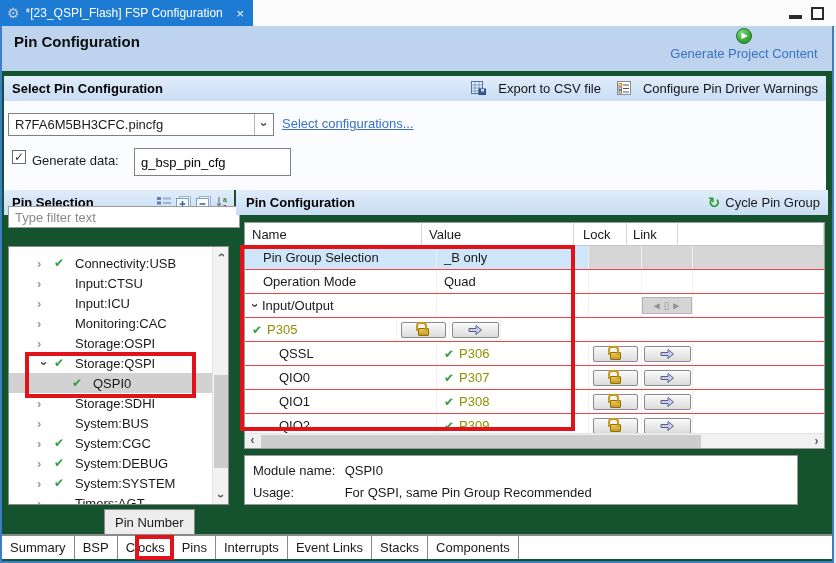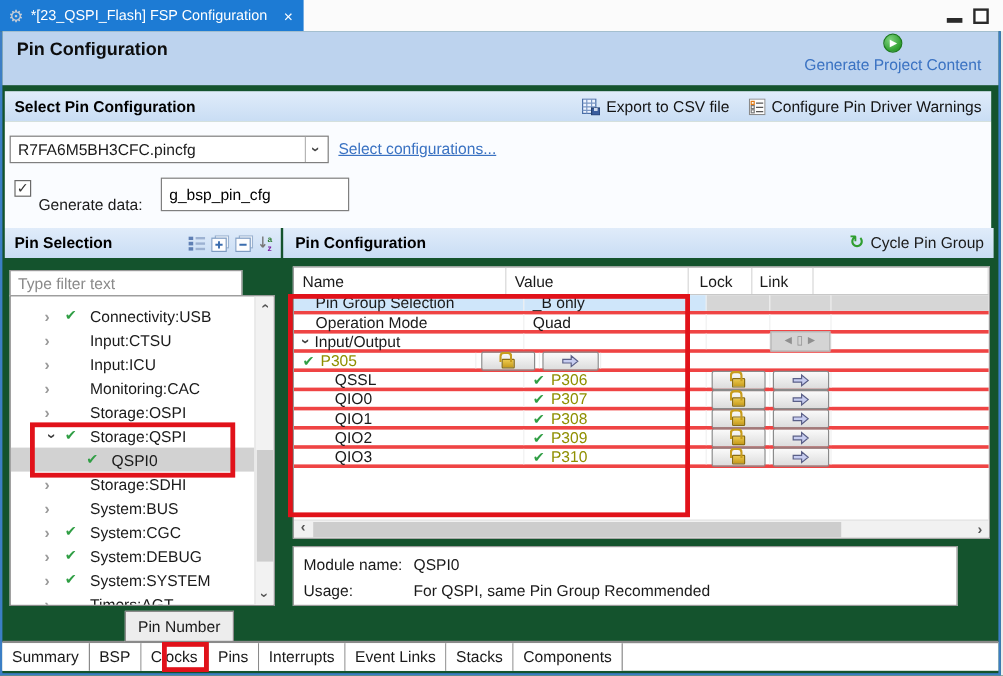--- a/index.html
+++ b/index.html
@@ -31,36 +31,36 @@
   .page-title { position:absolute; left:12px; top:7px; font-size:15px; font-weight:bold; color:#0d0d0d; }
   .gen-block { position:absolute; right:8px; top:2px; width:160px; display:flex; flex-direction:column; align-items:center; }
   .gen-icon { width:16px; height:16px; border-radius:50%; background:radial-gradient(circle at 35% 30%, #7fd47f, #2f9e2f 70%); border:1px solid #1d7a1d; display:flex; align-items:center; justify-content:center; }
   .gen-icon span { color:#fff; font-size:8px; line-height:1; margin-left:1px; }
   .gen-link { margin-top:2px; color:var(--link,#3a72c2); font-size:13px; cursor:pointer; }
 
   .section-band { position:absolute; background:linear-gradient(#e0ecfa,#c9ddf4); display:flex; align-items:center; }
   .section-band .stitle { font-weight:bold; font-size:13px; color:#000; }
   .select-band { left:2px; top:50px; width:822px; height:25px; padding-left:8px; }
   .select-band .toolbar { margin-left:auto; display:flex; gap:16px; padding-right:8px; }
-  .tbtn { display:flex; align-items:flex-end; gap:5px; cursor:pointer; color:#141414; }
+  .tbtn { display:flex; align-items:flex-start; gap:12px; cursor:pointer; color:#141414; }
 
   .select-body { position:absolute; left:2px; top:75px; width:822px; height:89px; background:#fafcff; }
   .dropdown { position:absolute; left:4px; top:12px; width:266px; height:23px; background:#fff; border:1px solid #7f7f7f; display:flex; align-items:center; }
   .dd-text { flex:1; padding:0 6px; white-space:nowrap; overflow:hidden; }
   .dd-btn { width:19px; align-self:stretch; border-left:1px solid #b5b5b5; display:flex; align-items:center; justify-content:center; color:#444; }
   .manage-link { position:absolute; left:278px; top:15px; color:var(--link,#3a72c2); text-decoration:underline; cursor:pointer; }
   .gd-check { position:absolute; left:8px; top:49px; width:14px; height:14px; border:1px solid #6a6a6a; background:#fff; color:#333; font-size:12px; line-height:12px; text-align:center; }
-  .gd-label { position:absolute; left:28px; top:62px; }
+  .gd-label { position:absolute; left:28px; top:52px; }
   .gd-input { position:absolute; left:130px; top:47px; width:157px; height:28px; border:1px solid #7f7f7f; font:13px "Liberation Sans","DejaVu Sans",sans-serif; padding:0 6px; }
 
   
   .ps-band  { left:2px;   top:164px; width:230px; height:25px; padding-left:8px; }
   .ps-icons { margin-left:auto; display:flex; gap:5px; padding-right:4px; align-items:center; }
   .ps-icons svg { display:block; cursor:pointer; }
-  .filter-input { position:absolute; left:6px; top:199px; width:194px; height:22px; border:1px solid #9a9a9a; padding:0 6px; font:13px "Liberation Sans","DejaVu Sans",sans-serif; color:#222; }
+  .filter-input { position:absolute; left:6px; top:180px; width:232px; height:22px; border:1px solid #9a9a9a; padding:0 6px; font:13px "Liberation Sans","DejaVu Sans",sans-serif; color:#222; }
   .filter-input::placeholder { color:#8a8a8a; }
   .tree-box { position:absolute; left:6px; top:220px; width:221px; height:259px; border:1px solid #8a8a8a; background:#fff; overflow:hidden; }
   .tree-rows { position:absolute; left:0; top:6px; width:203px; }
   .tree-row { height:20px; display:flex; align-items:center; padding-left:28px; cursor:default; }
   .tree-row.child { padding-left:60px; }
   .tree-row.selected { background:#d2d2d2; }
   .chev { width:14px; color:#9a9a9a; font-size:13px; font-weight:bold; line-height:1; }
   .chev.exp { color:#3c3c3c; transform:rotate(90deg); width:14px; display:inline-block; text-align:center; }
   .tcheck { width:16px; text-align:center; color:var(--green,#2f9e44); font-size:12px; }
   .tlabel { margin-left:8px; white-space:nowrap; }
@@ -76,21 +76,21 @@
   .cycle-icon { color:#2f9e2f; font-size:15px; font-weight:bold; line-height:1; }
 
   .pin-table { position:absolute; left:242px; top:196px; width:581px; height:227px; border:1px solid #9a9a9a; background:#fff; overflow:hidden; }
   .thead { display:flex; height:23px; border-bottom:1px solid #c8c8c8; align-items:center; }
   .thead .hc { border-right:1px solid #d8d8d8; height:100%; display:flex; align-items:center; }
   .hc-name { width:177px; padding-left:7px; }
   .hc-value{ width:152px; padding-left:7px; }
   .hc-lock { width:53px;  padding-left:9px; }
   .hc-link { width:51px;  padding-left:6px; }
   .hc-fill { flex:1; }
-  .trow { display:flex; height:16px; border-bottom:3px solid #ef4444; align-items:stretch; }
+  .trow { display:flex; height:24px; border-bottom:1px solid #ef4444; align-items:stretch; }
   .cell { display:flex; align-items:center; border-right:1px solid #f0f0f0; }
   .c-name { width:192px; }
   .c-value{ width:152px; padding-left:7px; gap:5px; }
   .c-lock { width:53px; justify-content:center; }
   .c-link { width:51px; justify-content:center; }
   .c-fill { flex:1; border-right:none; }
   .texp { width:13px; margin-left:4px; color:#3c3c3c; font-weight:bold; font-size:13px; transform:rotate(90deg); text-align:center; }
   .ind1 { padding-left:18px; } .ind2 { padding-left:34px; }
   .vcheck { color:var(--green,#2f9e44); font-size:12px; }
   .vpin { color:var(--olive,#8f8f00); }

